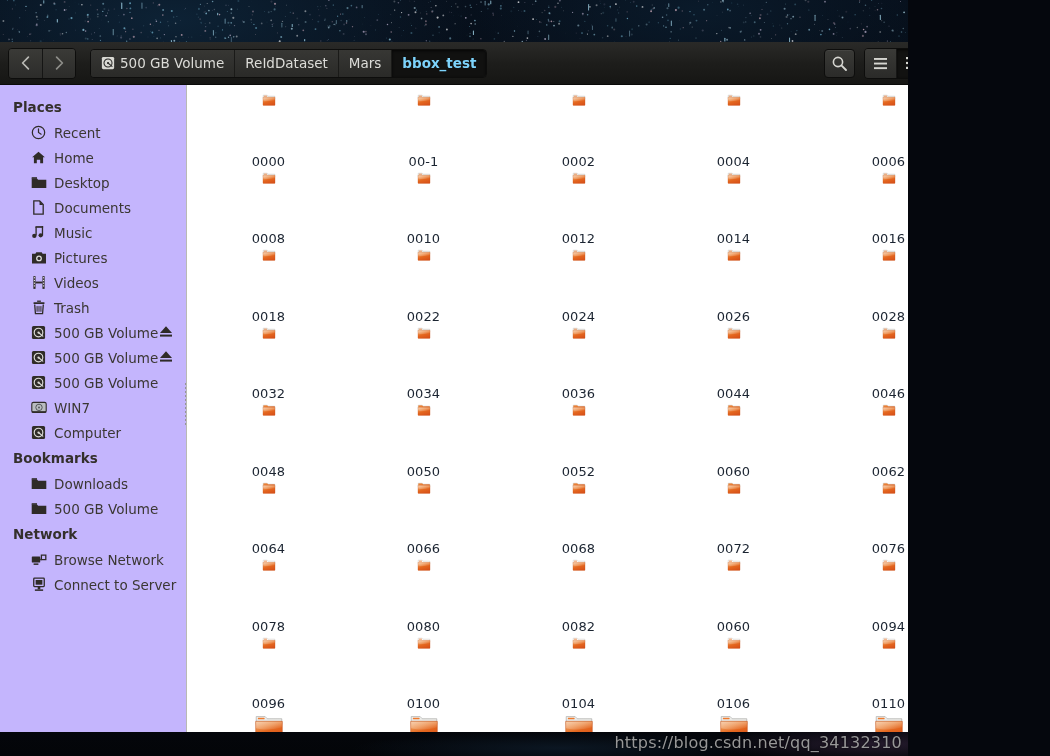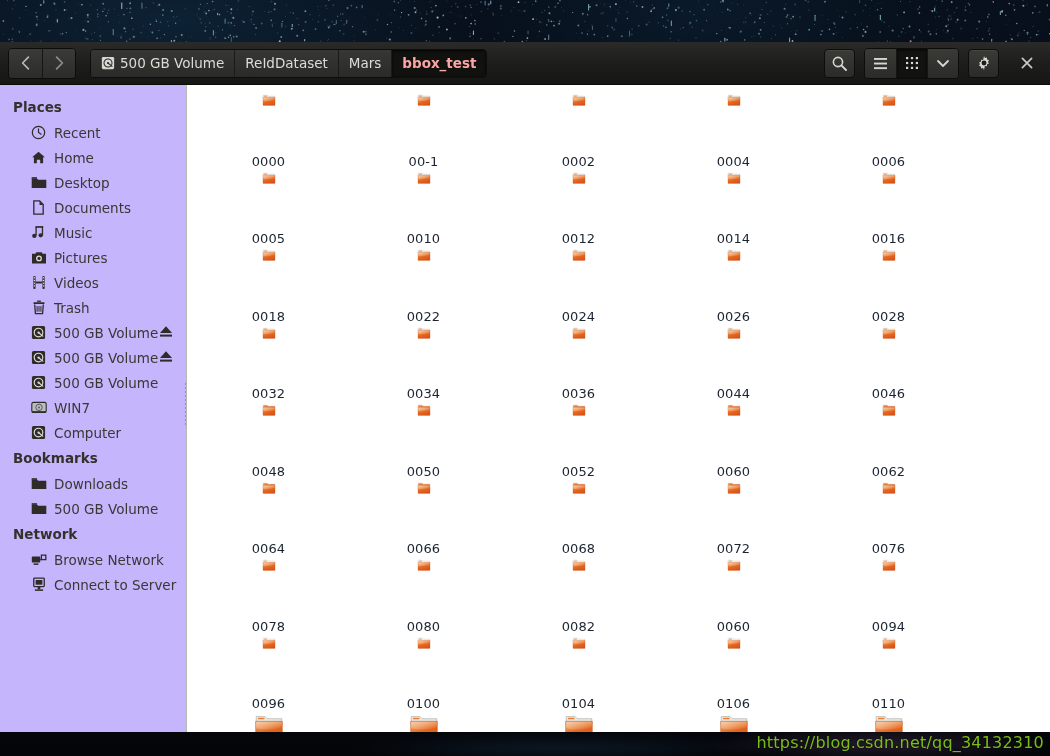--- a/index.html
+++ b/index.html
@@ -2,21 +2,21 @@
 <html><head>
 <meta charset="utf-8">
 <style>
   * { box-sizing: border-box; margin: 0; padding: 0; }
   html, body {
     width: 1050px; height: 756px;
     font-family: "DejaVu Sans", "Liberation Sans", sans-serif;
     overflow: hidden;
     background: #05070d;
   }
-  #app { position: relative; width: 1050px; height: 756px; overflow: hidden; }
+  #app { position: relative; width: 908px; height: 756px; overflow: hidden; }
 
   
   .wallpaper {
     position: absolute; left: 0; top: 0; width: 1050px; height: 756px;
     background:
       radial-gradient(ellipse 420px 150px at 170px 20px, #0d2235 0%, rgba(8,16,28,0) 72%),
       radial-gradient(ellipse 300px 120px at 700px 10px, #0a1a2a 0%, rgba(6,12,22,0) 75%),
       linear-gradient(180deg, #07101c 0%, #050a12 48%, #03060b 100%);
   }
   .stars {
@@ -68,21 +68,21 @@
   .crumb {
     display: flex; align-items: center; gap: 5px;
     padding: 0 10px;
     font-size: 13.5px; color: #dcdcd8;
     background: linear-gradient(180deg, #373734 0%, #2a2a28 100%);
     cursor: pointer; white-space: nowrap;
   }
   .crumb + .crumb { border-left: 1px solid #1a1a18; }
   .crumb.active {
     background: #111110;
-    color: #fca5a5;
+    color: #7dd3fc;
     font-weight: bold;
     box-shadow: inset 0 1px 3px rgba(0,0,0,.7);
   }
   .crumb .drive-ico { display:inline-block; width:14px; height:14px; }
 
   .hb-spacer { flex: 1 1 auto; }
 
   .hb-right { display: flex; align-items: center; gap: 9px; padding-right: 2px; }
   .iconbtn {
     width: 31px; height: 29px;
@@ -177,21 +177,21 @@
   .bottomstrip {
     position: absolute; left: 0; top: 732px; width: 1050px; height: 24px;
     background:
       radial-gradient(ellipse 220px 22px at 880px 12px, #241a2c 0%, rgba(10,8,14,0) 80%),
       radial-gradient(ellipse 260px 20px at 560px 16px, #0b1622 0%, rgba(4,8,14,0) 80%),
       linear-gradient(180deg, #04060b 0%, #02040800 100%), #030508;
     overflow: hidden;
   }
   .watermark {
     position: absolute; right: 6px; top: 733px;
-    font-size: 16px; color: #84cc16;
+    font-size: 16px; color: #a3a3a3;
     font-family: "DejaVu Sans", "Liberation Sans", sans-serif;
     letter-spacing: .2px;
     opacity: .92;
     text-shadow: 0 0 2px rgba(0,0,0,.9);
     pointer-events: none;
   }
 </style>
 </head>
 <body>
 
@@ -1591,21 +1591,21 @@
                   <linearGradient id="fg35" x1="0" y1="0" x2="1" y2="1">
                     <stop offset="0" stop-color="#ffffff" stop-opacity="0.40"></stop>
                     <stop offset="1" stop-color="#ffffff" stop-opacity="0.02"></stop>
                   </linearGradient>
                 </defs>
                 <path d="M4 4 h14 l3.2 3.4 H44 v9 H4 Z" fill="url(#fg5)" stroke="#9e9e99" stroke-width="0.9" stroke-linejoin="round"></path>
                 <rect x="6.6" y="5.8" width="10.5" height="2.4" rx="0.6" fill="#ee7a2e"></rect>
                 <path d="M3.2 11.5 h41.6 v26.2 a1.6 1.6 0 0 1 -1.6 1.6 H4.8 a1.6 1.6 0 0 1 -1.6 -1.6 Z" fill="url(#fg25)" stroke="#c24d15" stroke-width="0.8"></path>
                 <path d="M3.8 12.2 h40.4 v8.6 C33 24.5 16 25.6 3.8 22.3 Z" fill="url(#fg35)"></path>
               </svg>
-              <div class="fname">0005</div>
+              <div class="fname">0008</div>
             </div>
             <div class="cell">
               <svg class="folder" viewBox="0 0 48 43">
                 <defs>
                   <linearGradient id="fg6" x1="0" y1="0" x2="0" y2="1">
                     <stop offset="0" stop-color="#f4f4f2"></stop>
                     <stop offset="1" stop-color="#d9d9d5"></stop>
                   </linearGradient>
                   <linearGradient id="fg26" x1="0.1" y1="0" x2="0.55" y2="1">
                     <stop offset="0" stop-color="#f2ad74"></stop>

